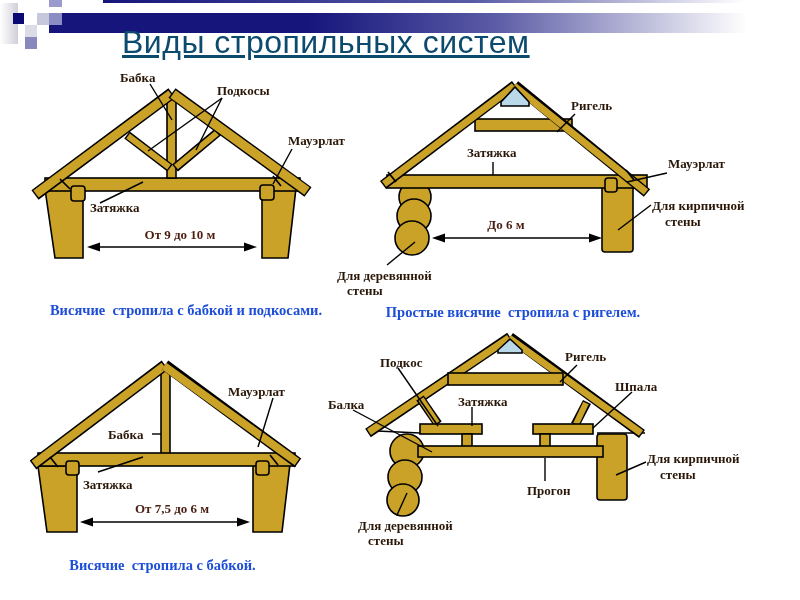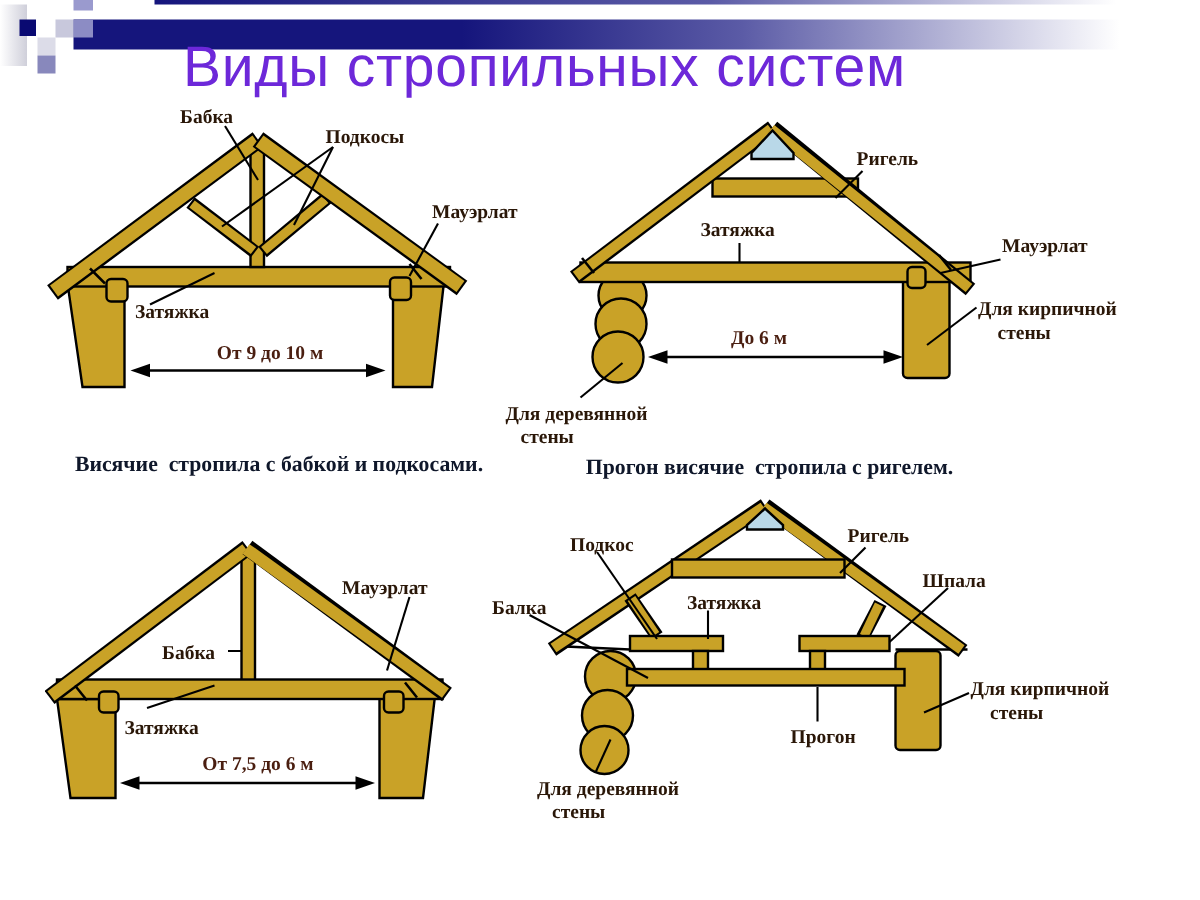--- a/index.html
+++ b/index.html
@@ -6,36 +6,36 @@
   .slide{position:relative;width:800px;height:600px;background:#ffffff;overflow:hidden;
          font-family:"Liberation Sans",sans-serif;}
   
   .bar-main{position:absolute;left:49px;top:13px;width:719px;height:20px;
     background:linear-gradient(90deg,#15157c 0%,#15157c 36%,#5b5ba6 62%,#b9b9d9 82%,rgba(255,255,255,0) 97%);}
   .bar-thin{position:absolute;left:103px;top:0;width:675px;height:3px;
     background:linear-gradient(90deg,#15157c 0%,#5b5ba6 55%,rgba(255,255,255,0) 95%);}
   .strip{position:absolute;left:0;top:3px;width:18px;height:41px;
     background:linear-gradient(90deg,#ffffff,#cfcfda);}
   .sq{position:absolute;}
-  .title{position:absolute;left:122px;top:24px;font-size:38px;letter-spacing:.5px;
-    color:#6d28d9;white-space:nowrap;}
+  .title{position:absolute;left:122px;top:24px;font-size:32px;letter-spacing:.5px;
+    color:#0c4a6e;white-space:nowrap;text-decoration:underline;}
   
   .diag{position:absolute;}
   svg text{user-select:none;}
   .lbl{font:bold 13px "Liberation Serif",serif;fill:#2a1708;}
   .dim{font:bold 13px "Liberation Serif",serif;fill:#4a1e10;}
   .wood{fill:#C9A227;stroke:#000;stroke-width:1.6;}
   .blue{fill:#B9D8E8;stroke:#000;stroke-width:1.6;}
   .bo{stroke:#000;fill:none;}
   .bi{stroke:#C9A227;fill:none;}
   .tick{stroke:#000;stroke-width:1.7;}
   .leader{stroke:#000;stroke-width:1.4;}
   .dimline{stroke:#000;stroke-width:1.7;}
   .ah{fill:#000;}
-  .caption{position:absolute;font:bold 14.5px "Liberation Serif",serif;color:#0f172a;
+  .caption{position:absolute;font:bold 14.5px "Liberation Serif",serif;color:#1d4ed8;
     text-align:center;white-space:pre;}
 </style>
 </head>
 <body>
 
 <div class="slide">
 
   <div class="bar-thin"></div>
   <div class="bar-main"></div>
   <div class="strip"></div>
@@ -122,21 +122,21 @@
       <text class="dim" x="176" y="167" text-anchor="middle">До 6 м</text>
     </g>
     <text class="lbl" x="241" y="48">Ригель</text>
     <text class="lbl" x="137" y="95">Затяжка</text>
     <text class="lbl" x="338" y="106">Мауэрлат</text>
     <text class="lbl" x="322" y="148">Для кирпичной</text>
     <text class="lbl" x="335" y="164">стены</text>
     <text class="lbl" x="7" y="218">Для деревянной</text>
     <text class="lbl" x="17" y="233">стены</text>
   </svg>
-  <div class="caption" style="left:368px;top:304px;width:290px">Прогон висячие  стропила с ригелем.</div>
+  <div class="caption" style="left:368px;top:304px;width:290px">Простые висячие  стропила с ригелем.</div>
 
   <svg class="diag" style="left:30px;top:345px" width="310" height="245" viewBox="0 0 310 245">
     <g>
       <polygon class="wood" points="8,121 47,121 47,187 17,187"></polygon>
       <polygon class="wood" points="223,119 260,119 252,187 223,187"></polygon>
     </g>
     <g>
       <rect class="wood" x="131" y="22" width="9" height="88"></rect>
       <rect class="wood" x="8" y="108" width="257" height="13"></rect>
       <line class="bo" x1="3" y1="120" x2="135" y2="20" stroke-width="11"></line>
@@ -156,20 +156,21 @@
     <g>
       <line class="dimline" x1="61" y1="177" x2="209" y2="177"></line>
       <polygon class="ah" points="50,177 63,172.5 63,181.5"></polygon>
       <polygon class="ah" points="220,177 207,172.5 207,181.5"></polygon>
       <text class="dim" x="142" y="168" text-anchor="middle">От 7,5 до 6 м</text>
     </g>
     <text class="lbl" x="198" y="51">Мауэрлат</text>
     <text class="lbl" x="78" y="94">Бабка</text>
     <text class="lbl" x="53" y="144">Затяжка</text>
   </svg>
+  <div class="caption" style="left:40px;top:557px;width:245px">Висячие  стропила с бабкой.</div>
 
   <svg class="diag" style="left:325px;top:332px" width="475" height="258" viewBox="0 0 475 258">
     <g>
       <circle class="wood" cx="82" cy="119" r="17"></circle>
       <circle class="wood" cx="80" cy="145" r="17"></circle>
       <circle class="wood" cx="78" cy="168" r="16"></circle>
       <rect class="wood" x="272" y="102" width="30" height="66" rx="3"></rect>
       <line class="tick" x1="272" y1="101" x2="320" y2="101"></line>
       <line class="tick" x1="52" y1="99" x2="95" y2="101"></line>
     </g>

